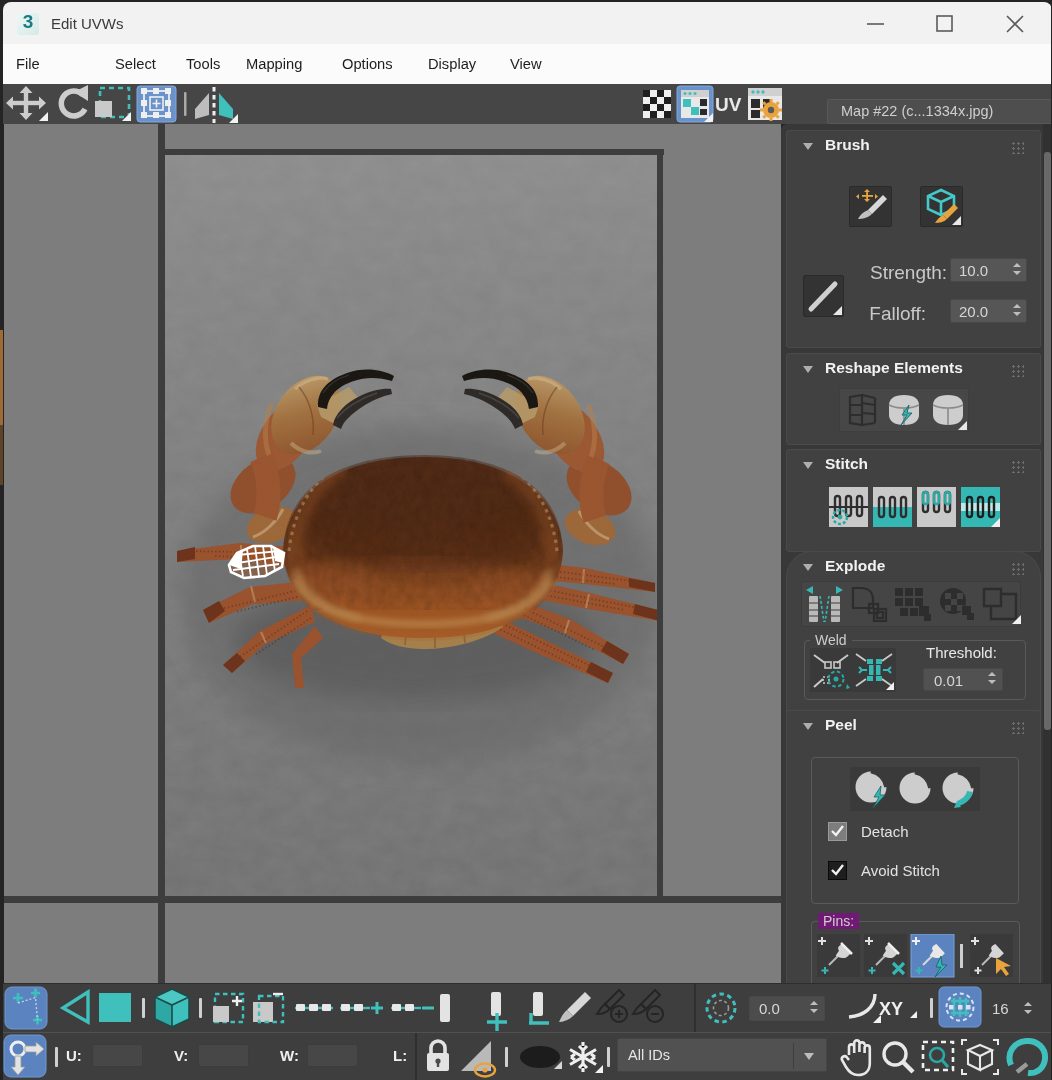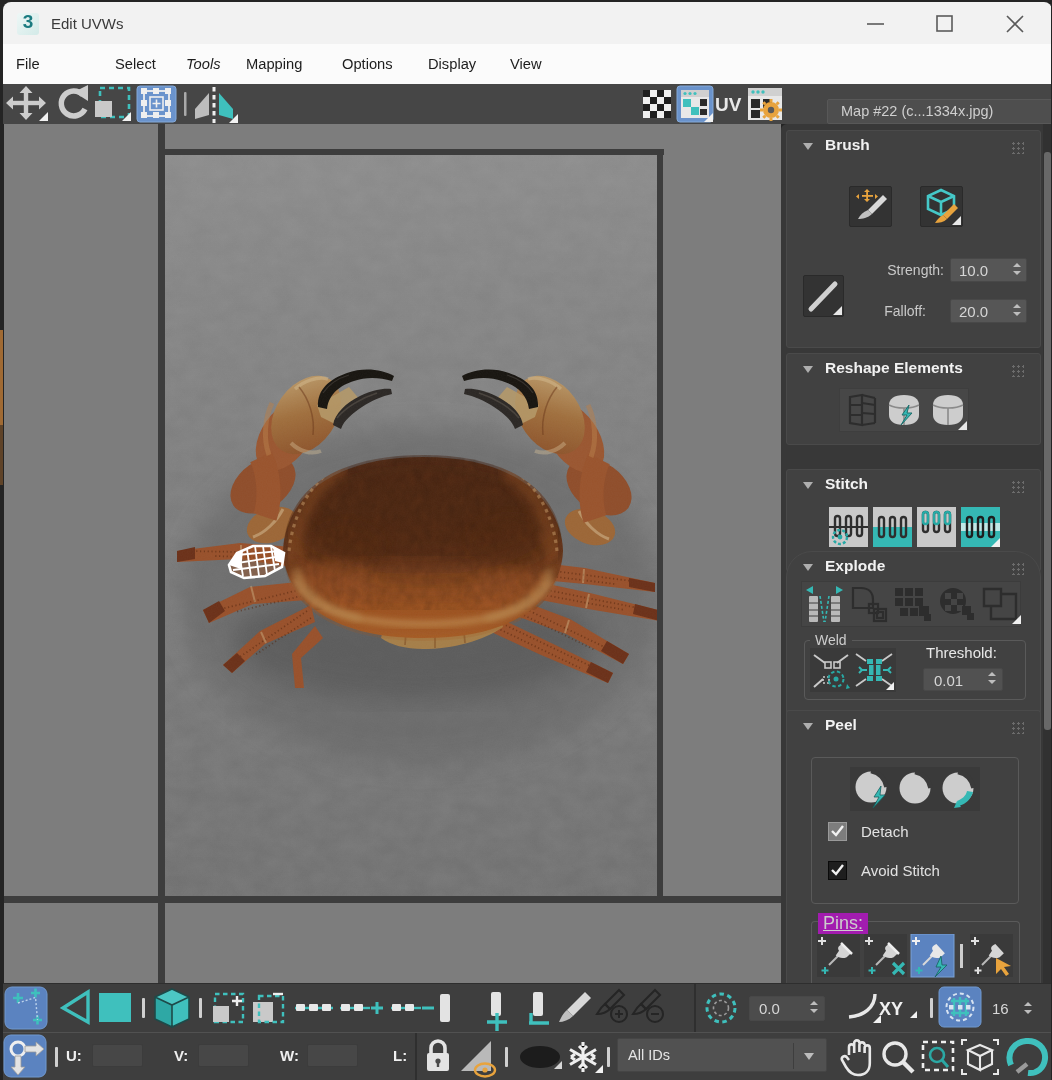--- a/index.html
+++ b/index.html
@@ -4,21 +4,21 @@
 <style>
   * { margin:0; padding:0; box-sizing:border-box; }
   html,body { width:1052px; height:1080px; overflow:hidden; background:#242424; font-family:"Liberation Sans", sans-serif; }
   .abs { position:absolute; }
   .fld { position:absolute; background:#565656; border:1px solid #484848; border-radius:2px; color:#d6d6d6; font-size:15px; }
   .panelbox { position:absolute; left:786px; width:255px; background:#414141; border:1px solid #4a4a4a; border-radius:3px; }
   .ptitle { position:absolute; left:38px; top:5px; color:#f2f2f2; font-size:15.5px; font-weight:bold; }
   .ptri { position:absolute; left:16px; top:12px; width:0; height:0; border-left:5px solid transparent; border-right:5px solid transparent; border-top:7px solid #aeaeae; }
   .grip { position:absolute; right:16px; top:10px; width:13px; height:13px; opacity:.55;
     background-image:radial-gradient(circle, #8f8f8f 1.1px, transparent 1.3px); background-size:5px 5px; }
-  .plabel { position:absolute; color:#c9c9c9; font-size:14px; }
+  .plabel { position:absolute; color:#c9c9c9; font-size:19px; }
   .spin { position:absolute; width:11px; }
   .spin .u { width:0;height:0;border-left:4px solid transparent;border-right:4px solid transparent;border-bottom:4.5px solid #bdbdbd; margin-bottom:3.5px;}
   .spin .d { width:0;height:0;border-left:4px solid transparent;border-right:4px solid transparent;border-top:4.5px solid #bdbdbd;}
   .darkbtn { position:absolute; background:#333333; border:1px solid #2a2a2a; border-radius:2px; }
   .cornertri { position:absolute; right:1px; bottom:1px; width:0; height:0; border-left:9px solid transparent; border-bottom:9px solid #e8e8e8; }
 </style>
 </head>
 <body>
 
 <div class="abs" style="left:3px;top:2px;width:1049px;height:42px;background:#f2f2f2;border-radius:8px 8px 0 0;"></div>
@@ -29,21 +29,21 @@
   <line x1="7" y1="22" x2="24" y2="22" stroke="#5a5a5a" stroke-width="1.6"></line>
   <rect x="77" y="14" width="15" height="15" fill="none" stroke="#5a5a5a" stroke-width="1.6"></rect>
   <path d="M147 14 L163 30 M163 14 L147 30" stroke="#5a5a5a" stroke-width="1.6"></path>
 </svg>
 
 <div class="abs" style="left:3px;top:44px;width:1049px;height:40px;background:#fbfbfb;"></div>
 <div class="abs" style="left:0;top:56px;width:1052px;height:20px;color:#1d1d1d;font-size:14.7px;">
   <span class="abs" style="left:16px;">File</span>
   <span class="abs" style="left:64px;margin-top:30px;">Edit</span>
   <span class="abs" style="left:115px;">Select</span>
-  <span class="abs" style="left:186px;font-style:italic;">Tools</span>
+  <span class="abs" style="left:186px;">Tools</span>
   <span class="abs" style="left:246px;">Mapping</span>
   <span class="abs" style="left:342px;">Options</span>
   <span class="abs" style="left:428px;">Display</span>
   <span class="abs" style="left:510px;">View</span>
 </div>
 
 <div class="abs" style="left:3px;top:84px;width:1049px;height:40px;background:#464646;"></div>
 <div id="toolbar-icons">
   <svg class="abs" style="left:3px;top:84px;" width="780" height="40" viewBox="0 0 780 40">
 
@@ -402,21 +402,21 @@
         <path d="M25 14 L18 24 L23 24 L17 34 L28 22 L23 22 Z" fill="#35b8b4" stroke="#1f6e6c" stroke-width="1"></path>
       </svg>
       <svg class="abs" style="left:88px;top:2px;" width="40" height="38" viewBox="0 0 40 38">
         <path d="M20 4 C30 4 35 8 35 14 L35 24 C35 30 30 34 20 34 C10 34 5 30 5 24 L5 14 C5 8 10 4 20 4 Z" fill="#cdcdcd"></path>
         <path d="M5 14 C12 18 28 18 35 14 M20 17 L20 34" stroke="#8a8a8a" stroke-width="1.6" fill="none"></path>
       </svg>
       <div class="cornertri"></div>
     </div>
   </div>
 
-  <div class="panelbox" style="top:469px;height:103px;padding-left:28px;">
+  <div class="panelbox" style="top:449px;height:103px;padding-left:28px;">
     <div class="ptri"></div>
       <div class="ptitle">Stitch</div>
       <div class="grip"></div>
     <div class="abs" style="left:42px;top:36px;width:172px;height:42px;">
       <svg width="172" height="42" viewBox="0 0 172 42">
         <g>
           <rect x="0" y="1" width="39" height="40" fill="#c9c9c9"></rect>
           <g stroke="#2e2e2e" stroke-width="2">
               <line x1="0" y1="21" x2="39" y2="21"></line>
             </g>
@@ -596,21 +596,21 @@
     </div>
     <div class="abs" style="left:74px;top:112px;color:#e2e2e2;font-size:15px;">Detach</div>
     <div class="abs" style="left:41px;top:150px;width:19px;height:19px;background:#1e1e1e;border:1px solid #0a0a0a;">
       <svg width="17" height="17" viewBox="0 0 17 17">
           <path d="M3 8 L7 12 L14 3" stroke="#f2f2f2" stroke-width="2.4" fill="none"></path>
         </svg>
     </div>
     <div class="abs" style="left:74px;top:151px;color:#e2e2e2;font-size:15px;">Avoid Stitch</div>
 
     <div class="abs" style="left:24px;top:210px;width:209px;height:70px;border:1px solid #5a5a5a;border-radius:4px;border-bottom:none;"></div>
-    <div class="abs" style="left:31px;top:202px;background:#a21caf;padding:0 5px;color:#cdcdcd;font-size:18px;text-decoration:underline;">Pins:</div>
+    <div class="abs" style="left:31px;top:202px;background:#701a75;padding:0 5px;color:#cdcdcd;font-size:14px;">Pins:</div>
     <div class="abs" style="left:30px;top:223px;width:200px;height:44px;">
       <svg width="200" height="44" viewBox="0 0 200 44">
         <g id="ppin">
           <rect x="0" y="0" width="43" height="43" fill="#3a3a3a"></rect>
           <path d="M5 3 v8 M1 7 h8" stroke="#e0e0e0" stroke-width="2"></path>
           <path d="M8 33 v7 M4.5 36.5 h7" stroke="#35b8b4" stroke-width="2"></path>
           <path d="M12 31 L28 15" stroke="#b9b9b9" stroke-width="2"></path>
           <path d="M25 10 L34 19 L30 23 C26 25 22 24 19 22 L22 17 C20 14 21 12 25 10 Z" fill="#d5d5d5" transform="rotate(3 27 17)"></path>
           <path d="M24 9 L35 20" stroke="#eee" stroke-width="2.5"></path>
         </g>

